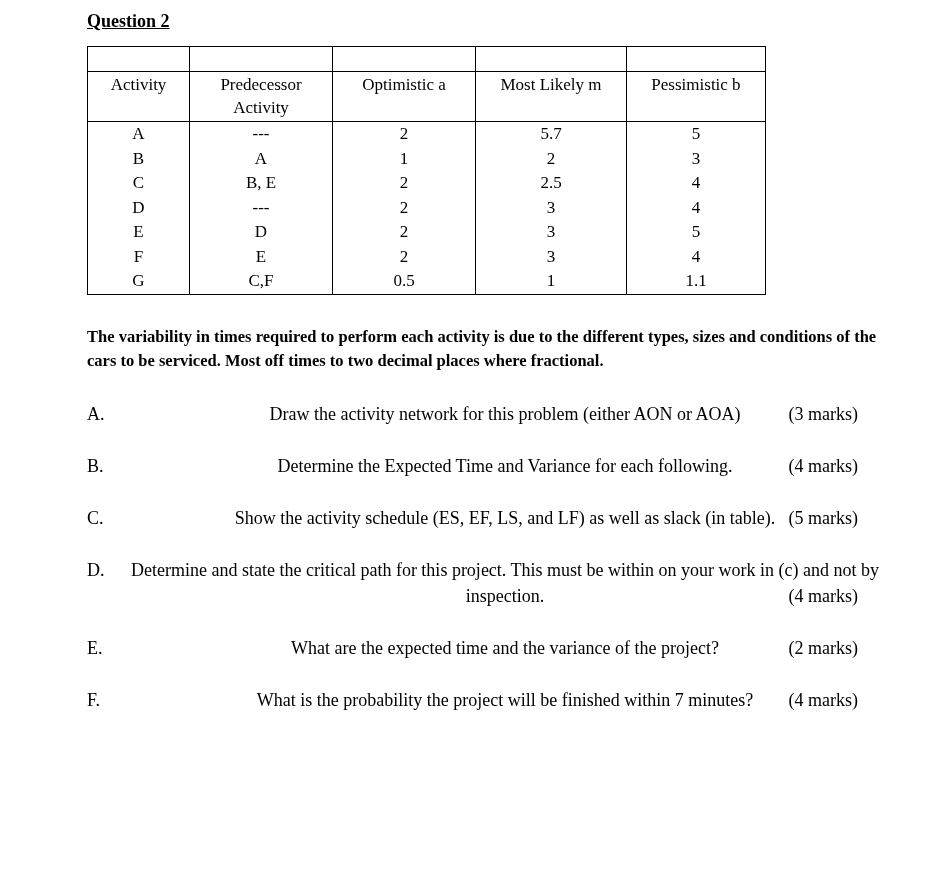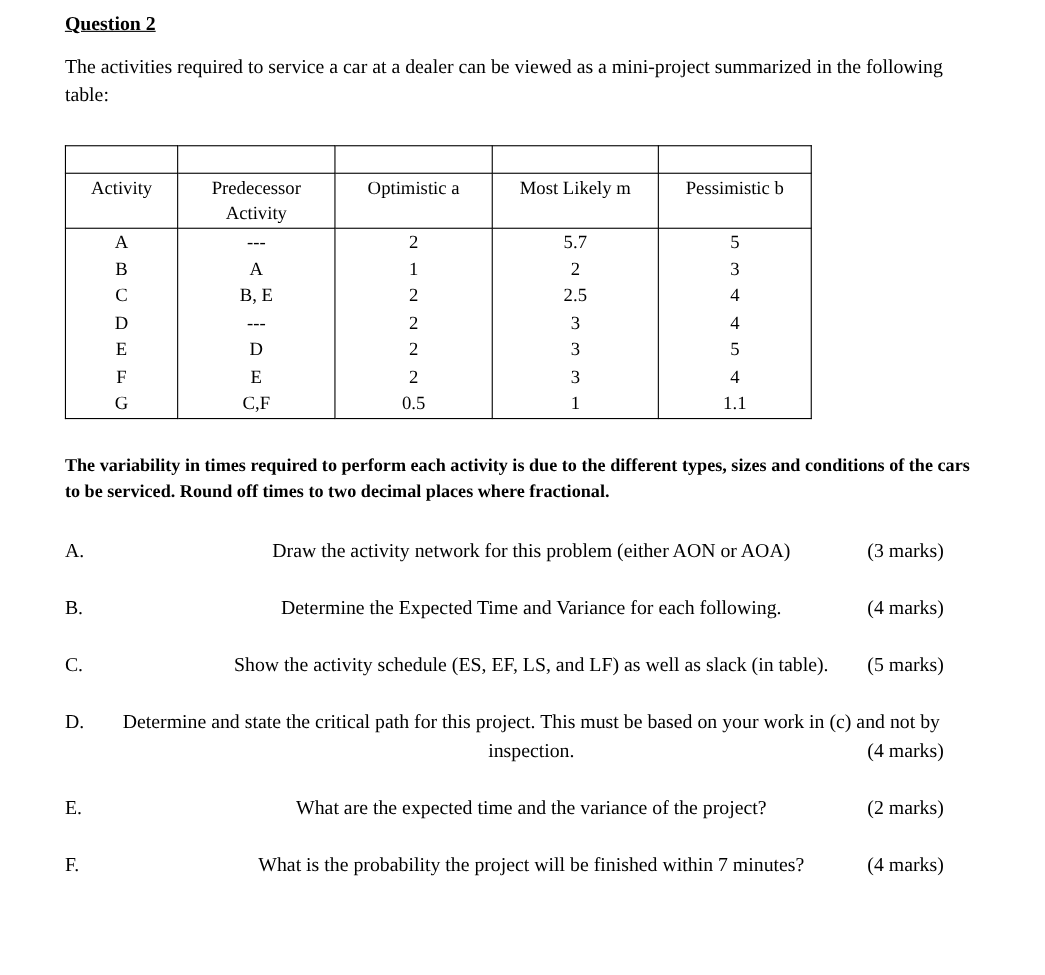--- a/index.html
+++ b/index.html
@@ -5,37 +5,37 @@
   * { box-sizing: border-box; margin: 0; padding: 0; }
   html, body { background: #ffffff; }
   body {
     width: 950px;
     height: 886px;
     font-family: "Liberation Serif", serif;
     color: #000;
     font-size: 18px;
   }
   .content {
-    padding: 8px 62px 0 59px;
+    padding: 8px 62px 0 87px;
     position: relative;
   }
   .page-title {
     font-weight: bold;
     text-decoration: underline;
     font-size: 18px;
     line-height: 26px;
   }
   .intro {
     margin-top: 13px;
     line-height: 26px;
     max-width: 832px;
   }
   
   table.activity-table {
-    margin-top: 33px;
+    margin-top: 12px;
     border-collapse: collapse;
     table-layout: fixed;
     font-size: 17px;
   }
   table.activity-table td {
     border: 1px solid #000;
     text-align: center;
     vertical-align: top;
     padding: 0;
   }
@@ -78,21 +78,20 @@
     white-space: nowrap;
   }
 </style>
 </head>
 <body>
 
 <div class="content">
 
   <div class="page-title">Question 2</div>
 
-  <p class="intro">The activities required to service a car at a dealer can be viewed as a mini-project summarized in the following table:</p>
 
   <table class="activity-table">
     <colgroup>
       <col style="width:102px">
       <col style="width:143px">
       <col style="width:143px">
       <col style="width:151px">
       <col style="width:139px">
     </colgroup>
     <tbody>
@@ -153,21 +152,21 @@
           <div>4</div>
           <div>4</div>
           <div>5</div>
           <div>4</div>
           <div>1.1</div>
         </td>
       </tr>
     </tbody>
   </table>
 
-  <p class="note">The variability in times required to perform each activity is due to the different types, sizes and conditions of the cars to be serviced. Round off times to two decimal places where fractional.</p>
+  <p class="note">The variability in times required to perform each activity is due to the different types, sizes and conditions of the cars to be serviced. Most off times to two decimal places where fractional.</p>
 
   <div class="questions">
 
     <div class="q-item">
       <span class="q-letter">A.</span>
       <span class="q-text">Draw the activity network for this problem (either AON or AOA)</span>
       <span class="q-marks">(3 marks)</span>
     </div>
 
     <div class="q-item">
@@ -177,21 +176,21 @@
     </div>
 
     <div class="q-item">
       <span class="q-letter">C.</span>
       <span class="q-text">Show the activity schedule (ES, EF, LS, and LF) as well as slack (in table).</span>
       <span class="q-marks">(5 marks)</span>
     </div>
 
     <div class="q-item">
       <span class="q-letter">D.</span>
-      <span class="q-text">Determine and state the critical path for this project. This must be based on your work in (c) and not by inspection.</span>
+      <span class="q-text">Determine and state the critical path for this project. This must be within on your work in (c) and not by inspection.</span>
       <span class="q-marks">(4 marks)</span>
     </div>
 
     <div class="q-item">
       <span class="q-letter">E.</span>
       <span class="q-text">What are the expected time and the variance of the project?</span>
       <span class="q-marks">(2 marks)</span>
     </div>
 
     <div class="q-item">

